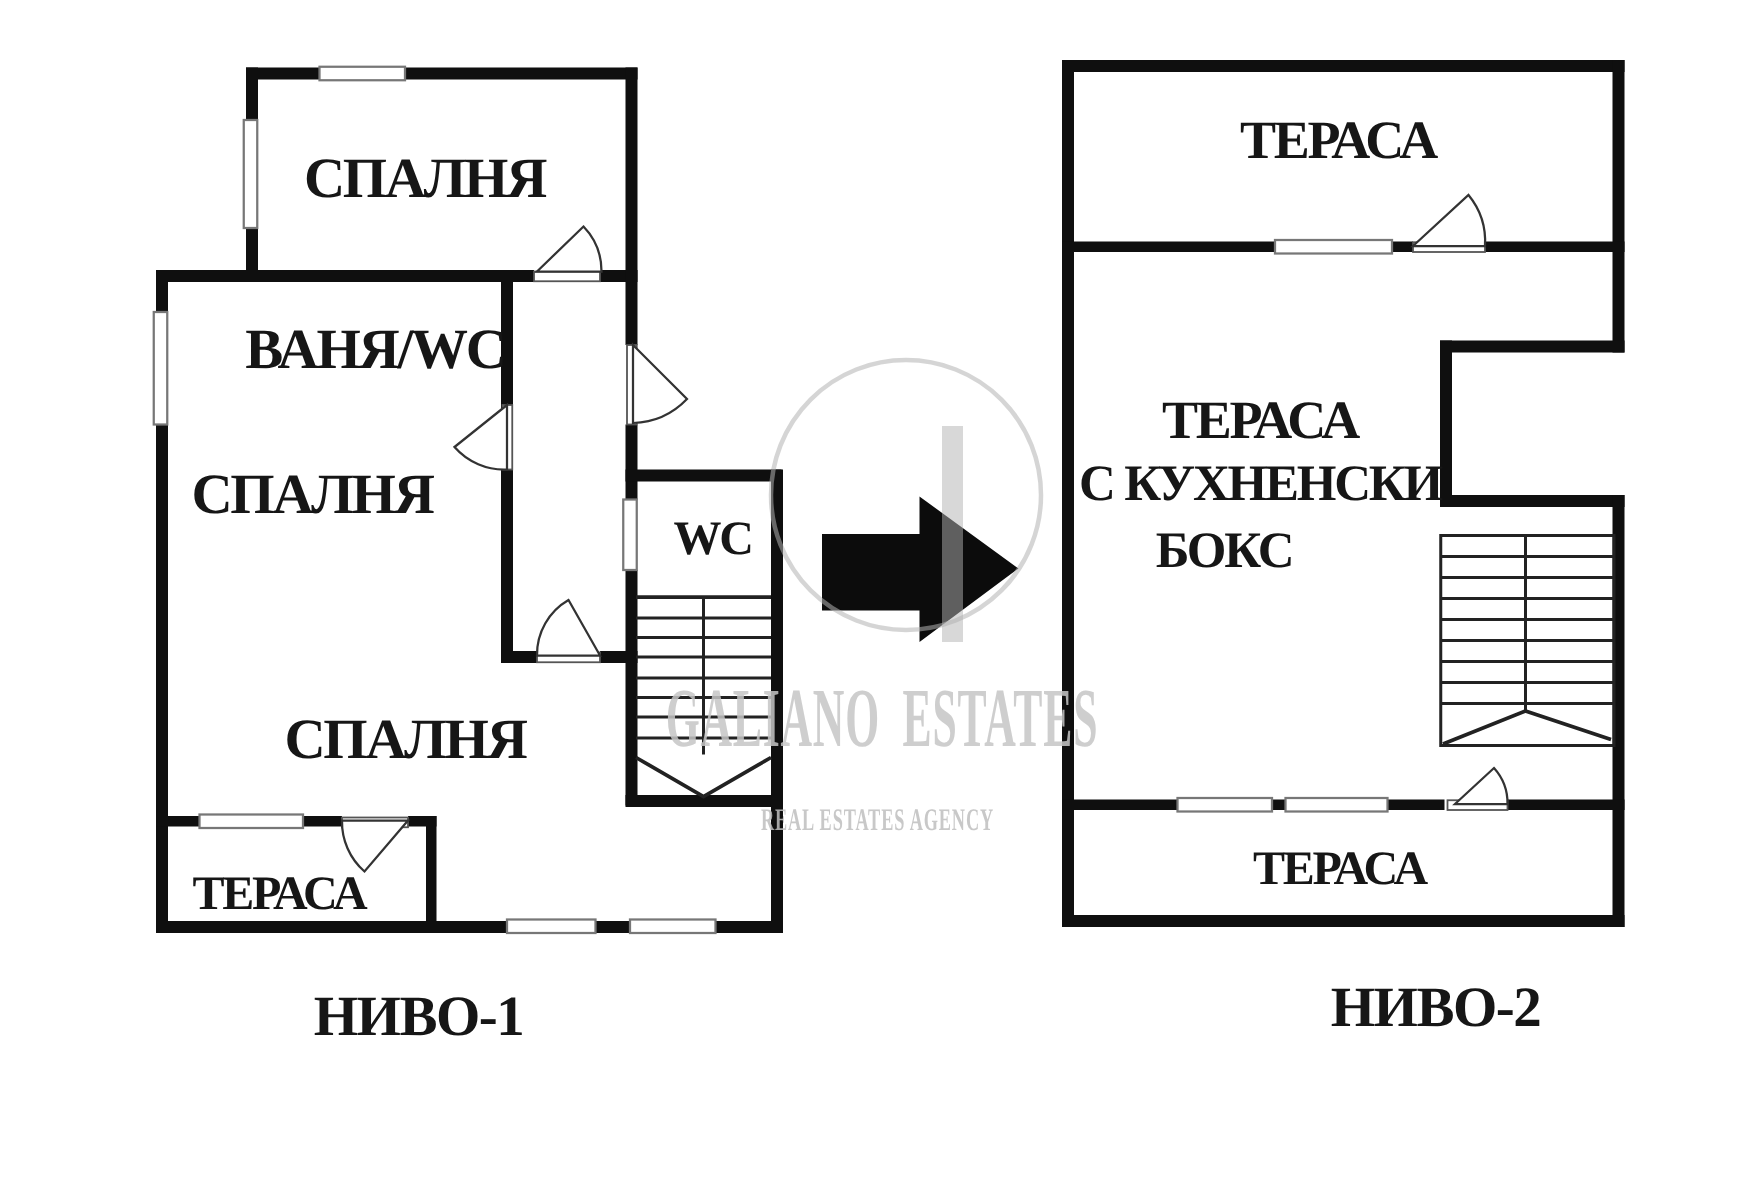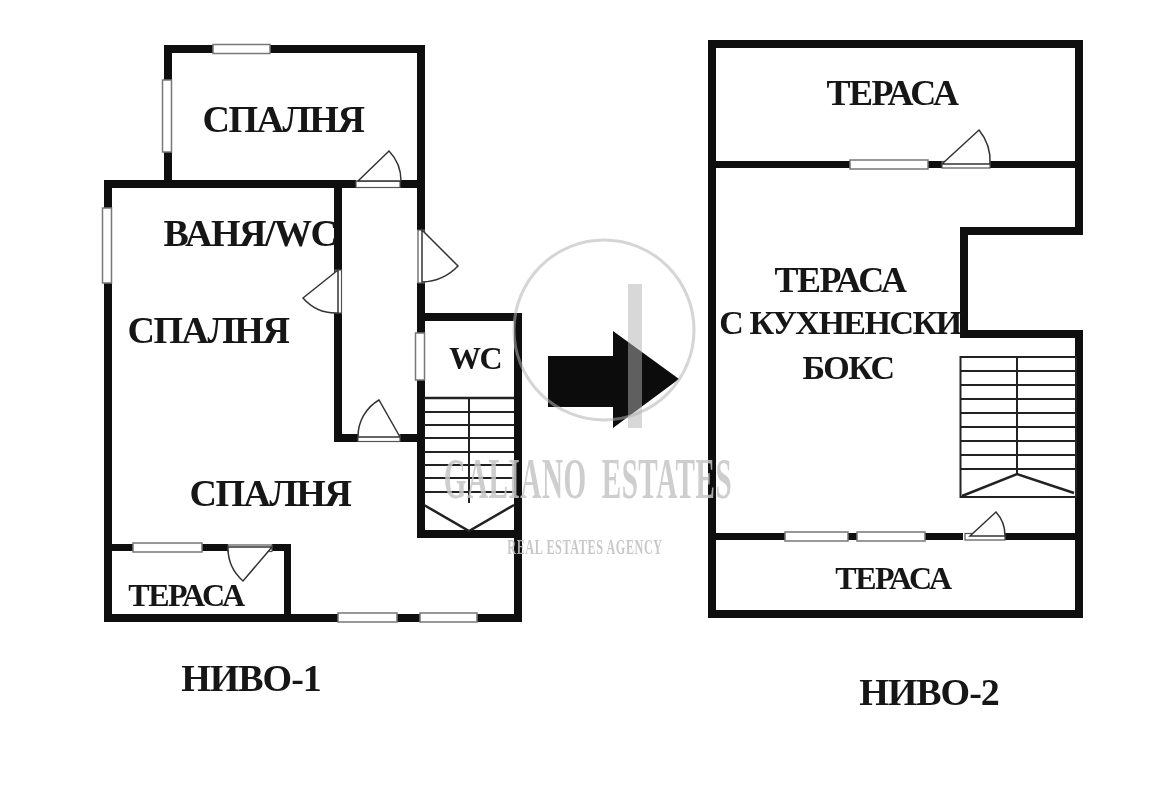--- a/index.html
+++ b/index.html
@@ -12,21 +12,21 @@
     font-family:"Liberation Sans", sans-serif;
   }
   #plan-svg{position:absolute;left:0;top:0;z-index:1;}
   .lbl{
     position:absolute;z-index:5;transform:translate(-50%,-50%);
     font-weight:700;color:#161616;white-space:nowrap;letter-spacing:-1.5px;
     line-height:1;
   }
   .room-lbl{font-size:38px;}
   .small-lbl{font-size:32px;}
-  .caption-lbl{font-size:38px;letter-spacing:-1px;}
+  .caption-lbl{font-size:38px;letter-spacing:-1px;margin-left:28px;}
   .wm-brand{
     position:absolute;z-index:9;transform:translate(-50%,-50%) scaleX(0.52);
     font-size:56px;font-weight:700;color:rgba(197,197,197,0.85);
     white-space:nowrap;letter-spacing:1px;word-spacing:14px;line-height:1;
   }
   .wm-tagline{
     position:absolute;z-index:9;transform:translate(-50%,-50%) scaleX(0.58);
     font-size:21px;font-weight:700;color:rgba(190,190,190,0.85);
     white-space:nowrap;letter-spacing:1px;line-height:1;
   }
@@ -162,20 +162,20 @@
   <div class="lbl room-lbl" style="left:250px;top:233px;">ВАНЯ/WC</div>
   <div class="lbl room-lbl" style="left:208px;top:330px;">СПАЛНЯ</div>
   <div class="lbl small-lbl" style="left:475px;top:358px;">WC</div>
   <div class="lbl room-lbl" style="left:270px;top:493px;">СПАЛНЯ</div>
   <div class="lbl small-lbl" style="left:186px;top:595px;">ТЕРАСА</div>
   <div class="lbl caption-lbl" style="left:251px;top:678px;">НИВО-1</div>
 
   <div class="lbl small-lbl" style="left:892px;top:93px;font-size:36px;">ТЕРАСА</div>
   <div class="lbl room-lbl" style="left:840px;top:280px;font-size:36px;">ТЕРАСА</div>
   <div class="lbl room-lbl" style="left:840px;top:323px;font-size:34px;">С КУХНЕНСКИ</div>
-  <div class="lbl room-lbl" style="left:848px;top:368px;font-size:34px;text-align:center;">БОКС</div>
+  <div class="lbl room-lbl" style="left:816px;top:368px;font-size:34px;text-align:center;">БОКС</div>
   <div class="lbl small-lbl" style="left:893px;top:578px;">ТЕРАСА</div>
-  <div class="lbl caption-lbl" style="left:929px;top:692px;">НИВО-2</div>
+  <div class="lbl caption-lbl" style="left:929px;top:672px;">НИВО-2</div>
 
   <div class="wm-brand" style="left:588px;top:479px;">GALIANO ESTATES</div>
   <div class="wm-tagline" style="left:585px;top:547px;">REAL ESTATES AGENCY</div>
 
 </div>
 
 </body></html>

